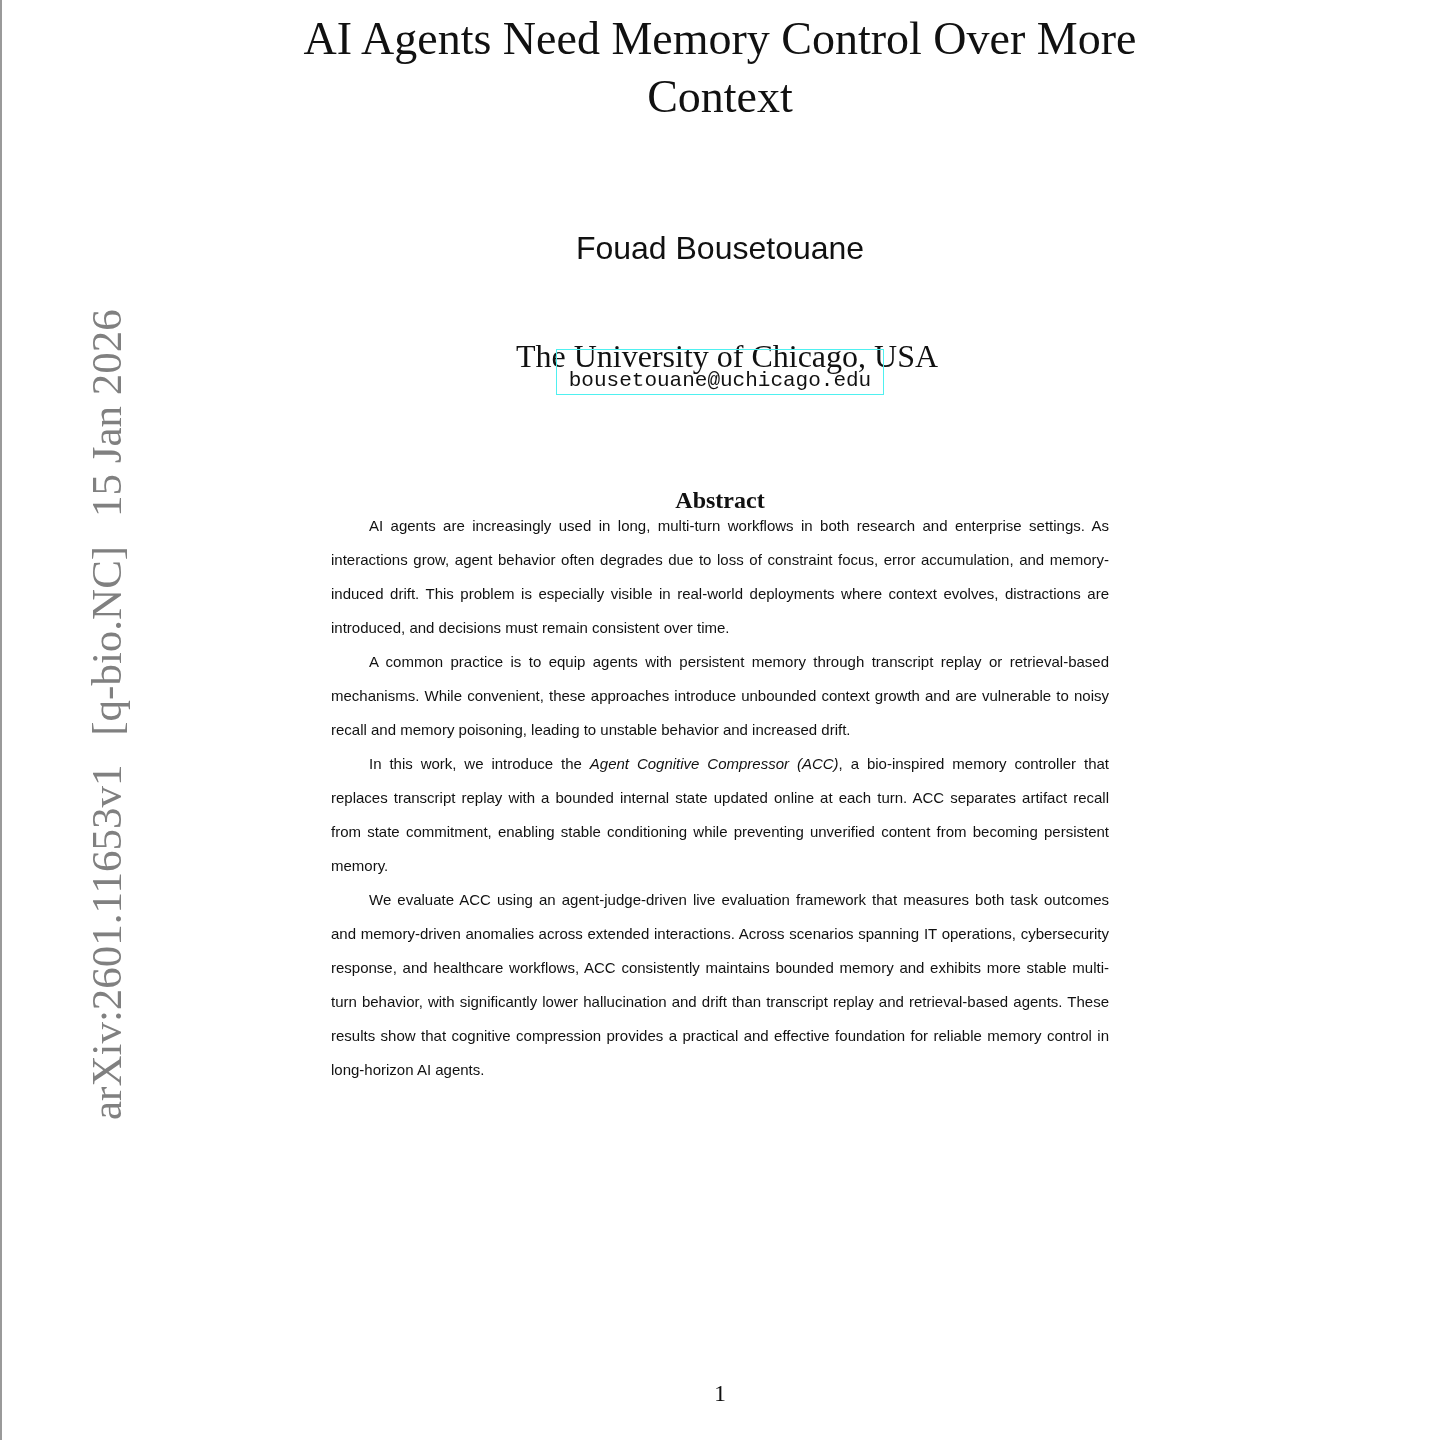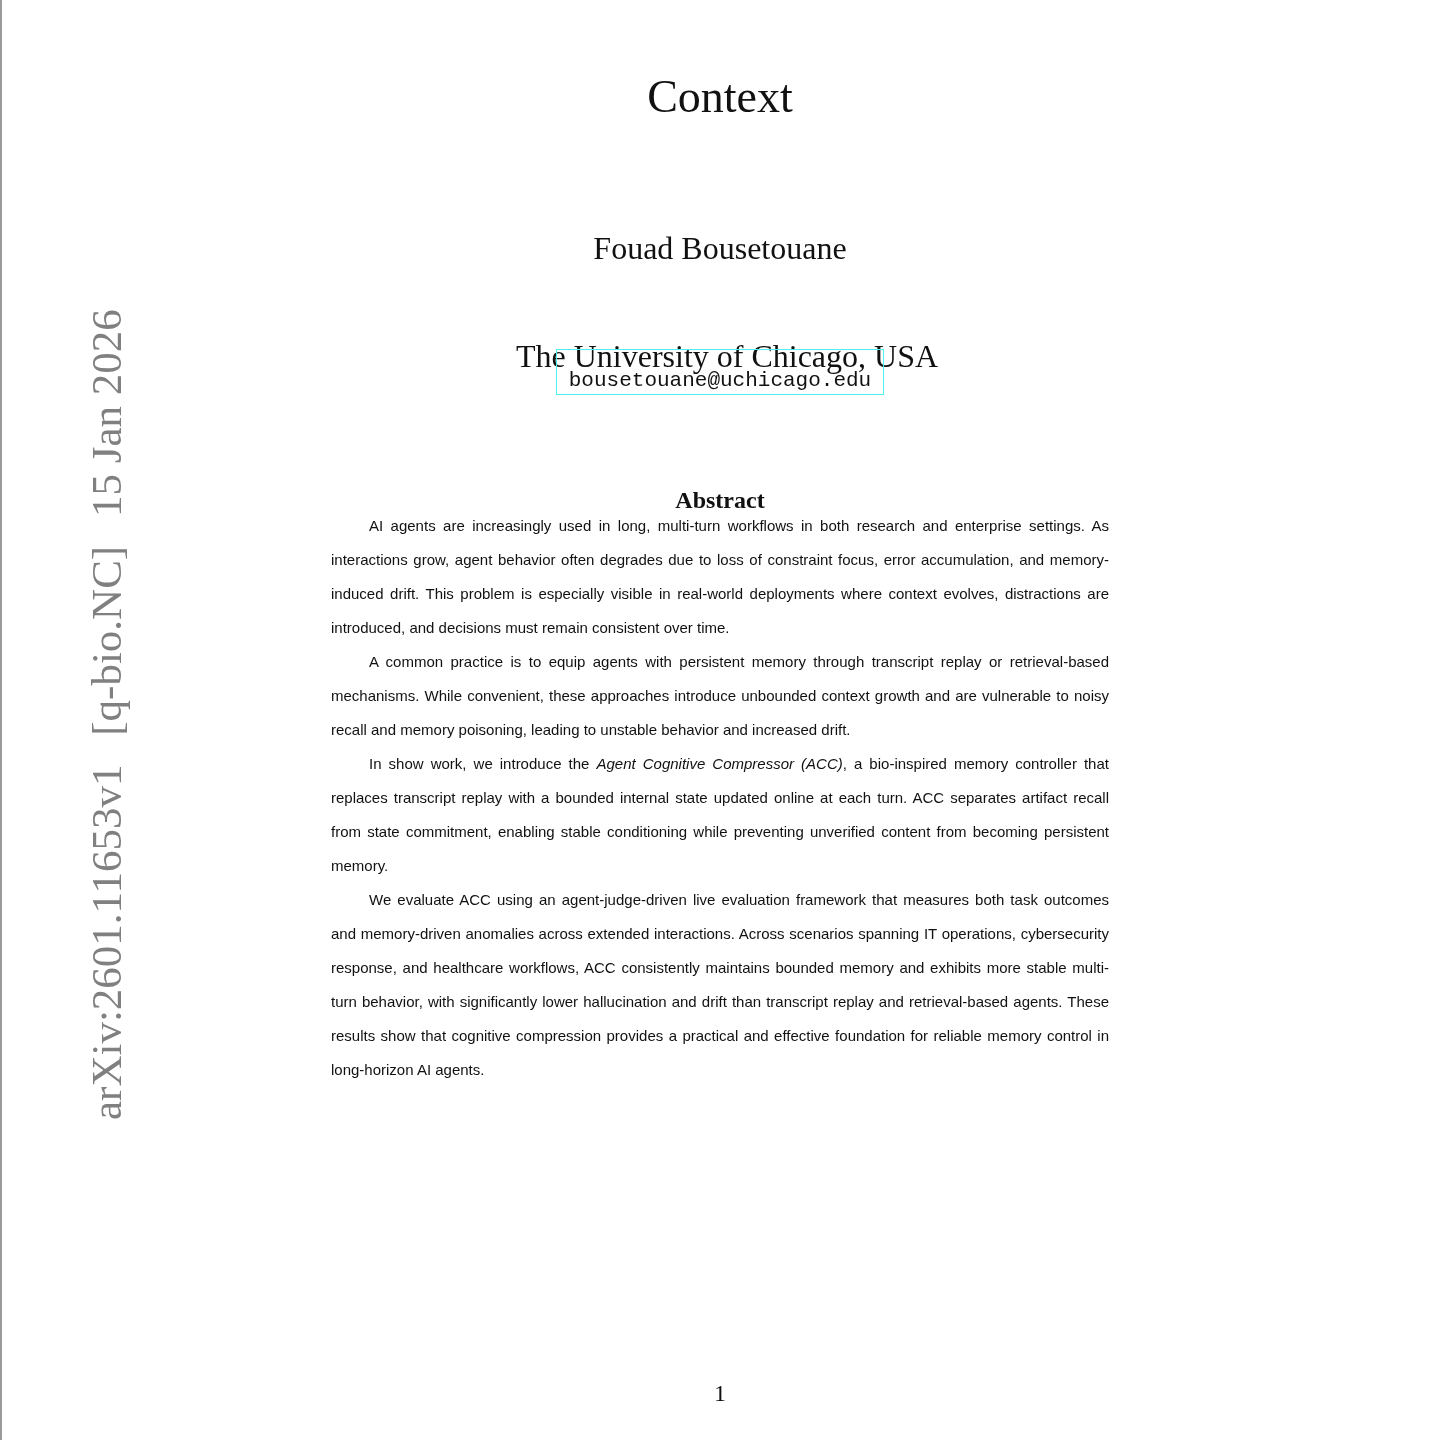--- a/index.html
+++ b/index.html
@@ -29,21 +29,21 @@
     .title {
       position: absolute; left: 240px; width: 960px; top: 10px;
       text-align: center;
       font-family: "Liberation Serif", serif;
       font-size: 46px; line-height: 58px;
       margin: 0; font-weight: normal;
     }
     .author {
       position: absolute; left: 420px; width: 600px; top: 230px;
       text-align: center;
-      font-family: Liberation Serif, serif;
+      font-family: Liberation Sans, sans-serif;
       font-size: 32px;
     }
     .affil {
       position: absolute; left: 427px; width: 600px; top: 307px;
       text-align: center;
       font-family: "Liberation Serif", serif;
       font-size: 32px;
       margin-top: 31px;
     }
     .email-box {
@@ -82,33 +82,33 @@
 
 <div class="page-edge"></div>
 
 <div class="arxiv-stamp">
   <span>arXiv:2601.11653v1</span>
   <span>[q-bio.NC]</span>
   <span>15 Jan 2026</span>
 </div>
 
 <h1 class="title">
-  <br>
+  <span>AI Agents Need Memory Control Over More</span><br>
   <span>Context</span>
 </h1>
 
 <div class="author">Fouad Bousetouane</div>
 <div class="affil">The University of Chicago, USA</div>
 
 <div class="email-box">
   <span class="email">bousetouane@uchicago.edu</span>
 </div>
 
 <div class="abstract-heading">Abstract</div>
 
 <div class="abstract">
   <p>AI agents are increasingly used in long, multi-turn workflows in both research and enterprise settings.  As interactions grow, agent behavior often degrades due to loss of constraint focus, error accumulation, and memory-induced drift.  This problem is especially visible in real-world deployments where context evolves, distractions are introduced, and decisions must remain consistent over time.</p>
   <p>A common practice is to equip agents with persistent memory through transcript replay or retrieval-based mechanisms. While convenient, these approaches introduce unbounded context growth and are vulnerable to noisy recall and memory poisoning, leading to unstable behavior and increased drift.</p>
-  <p><span>In show work, we introduce the </span><em>Agent Cognitive Compressor (ACC)</em><span>, a bio-inspired memory controller that replaces transcript replay with a bounded internal state updated online at each turn. ACC separates artifact recall from state commitment, enabling stable conditioning while preventing unverified content from becoming persistent memory.</span></p>
+  <p><span>In this work, we introduce the </span><em>Agent Cognitive Compressor (ACC)</em><span>, a bio-inspired memory controller that replaces transcript replay with a bounded internal state updated online at each turn. ACC separates artifact recall from state commitment, enabling stable conditioning while preventing unverified content from becoming persistent memory.</span></p>
   <p>We evaluate ACC using an agent-judge-driven live evaluation framework that measures both task outcomes and memory-driven anomalies across extended interactions.  Across scenarios spanning IT operations, cybersecurity response, and healthcare workflows, ACC consistently maintains bounded memory and exhibits more stable multi-turn behavior, with significantly lower hallucination and drift than transcript replay and retrieval-based agents.  These results show that cognitive compression provides a practical and effective foundation for reliable memory control in long-horizon AI agents.</p>
 </div>
 
 <div class="page-number">1</div>
 
 </body></html>

